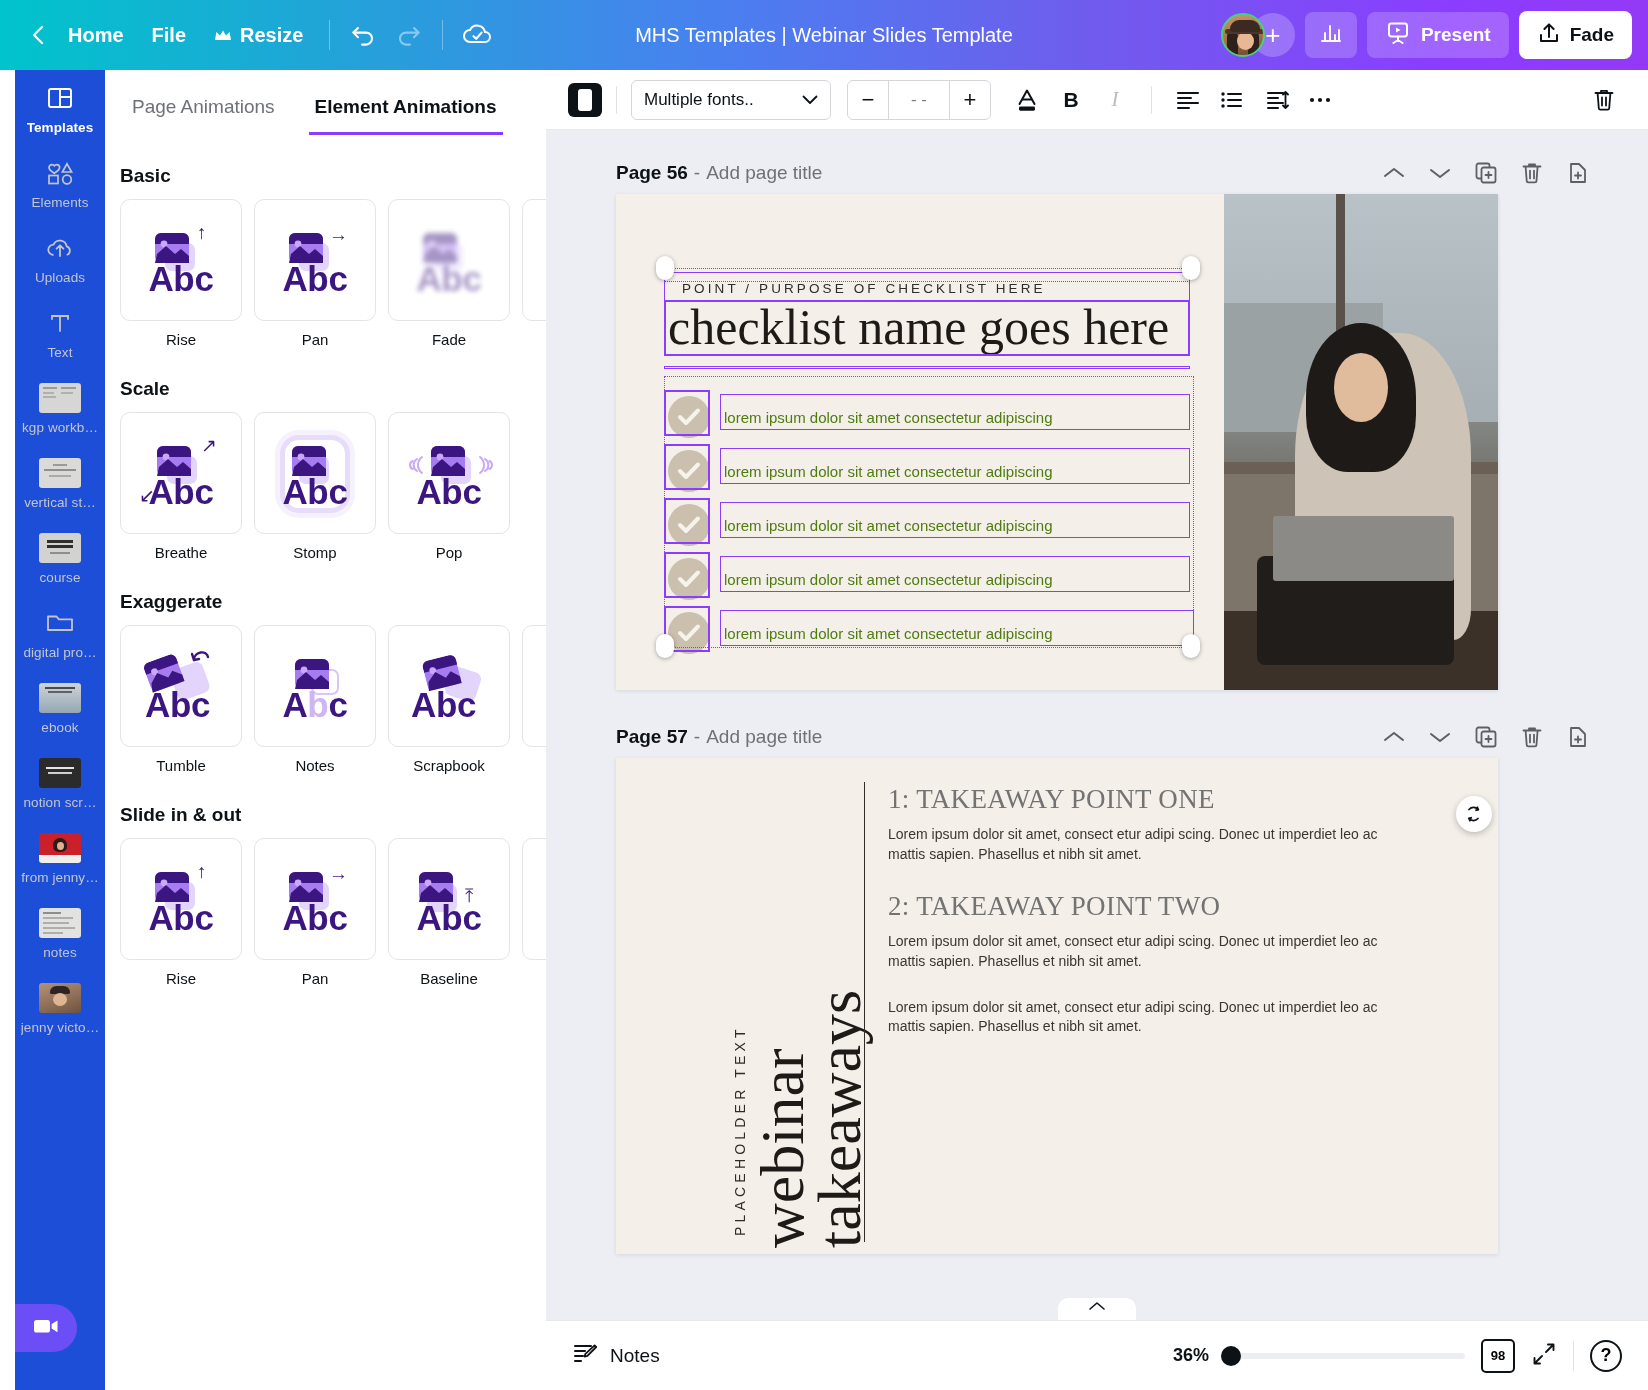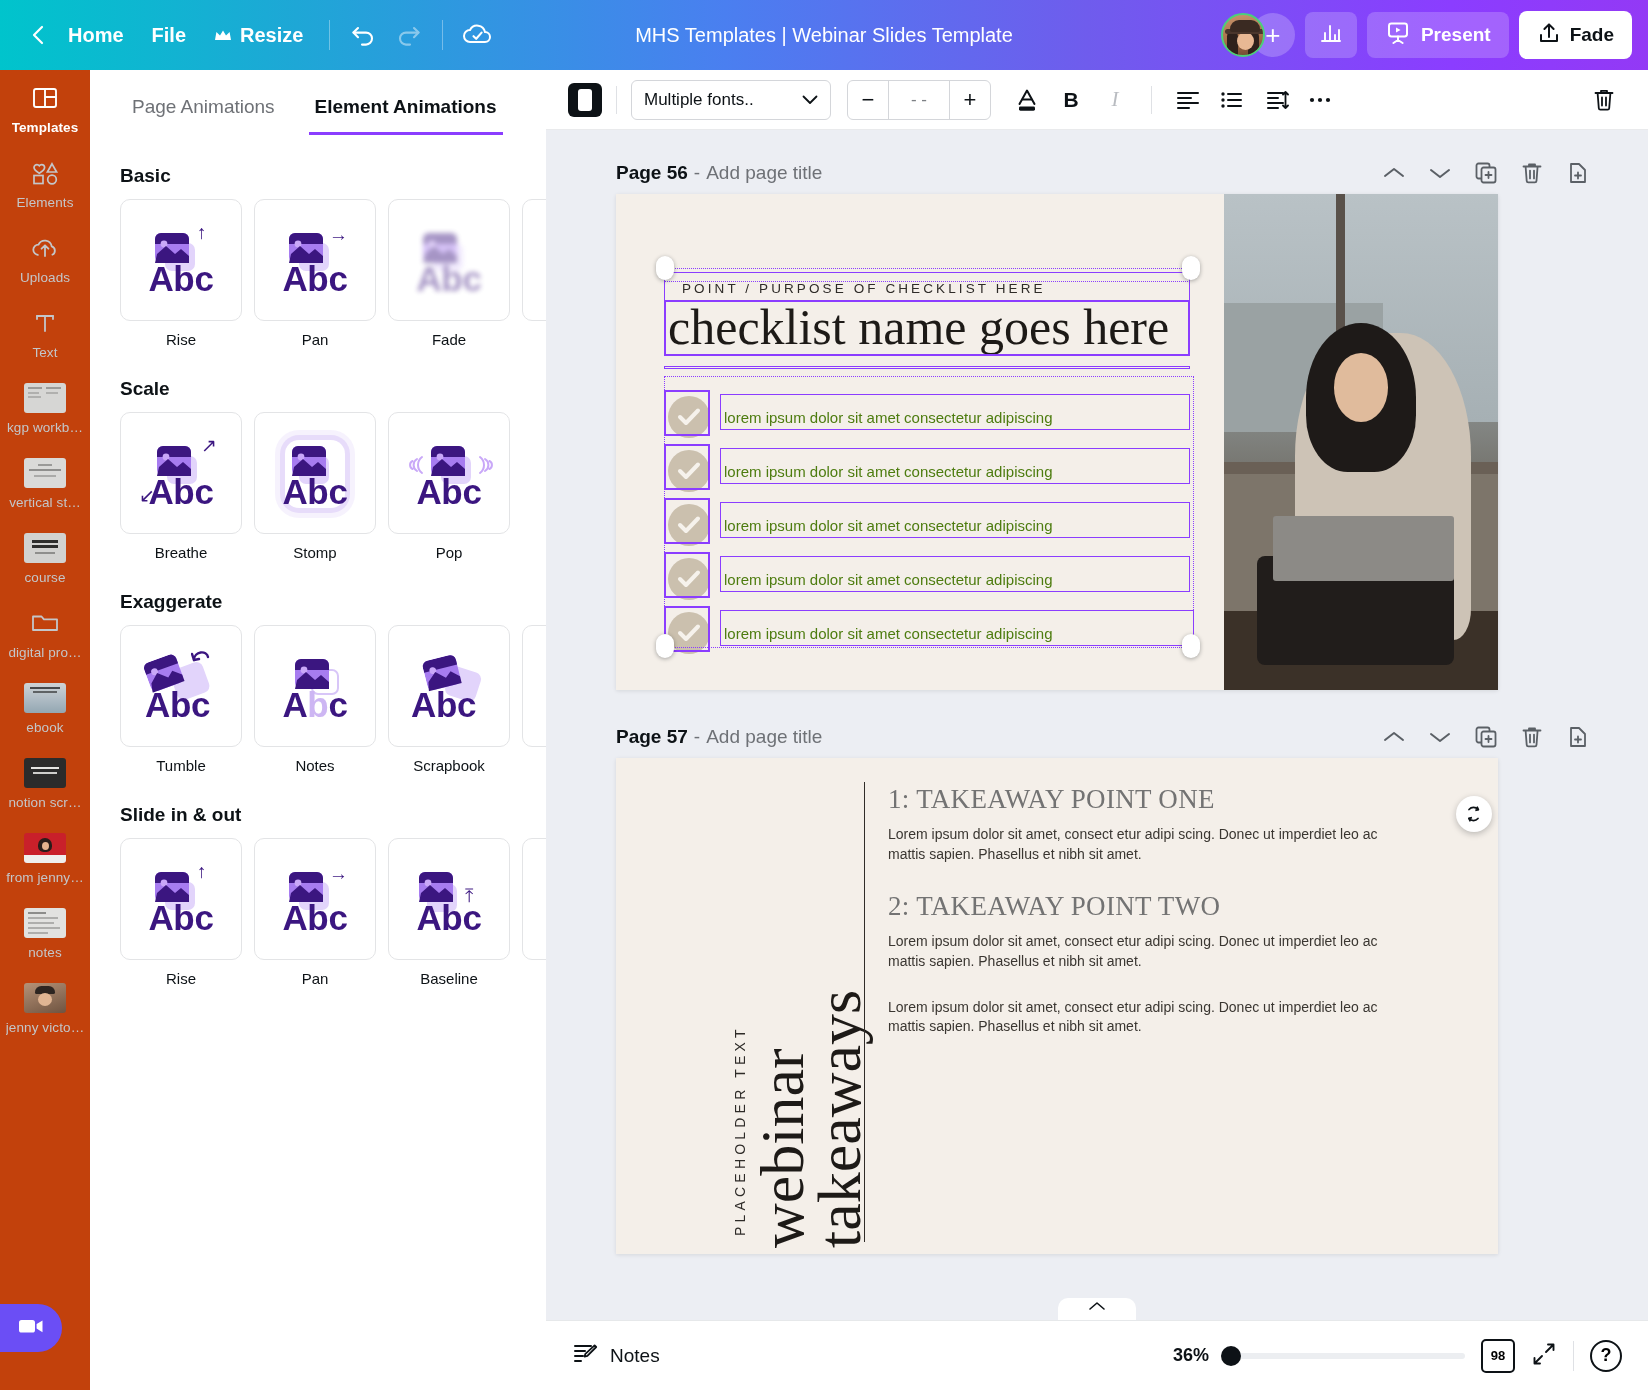--- a/index.html
+++ b/index.html
@@ -62,22 +62,22 @@
     font-size: 19px; font-weight: 700; cursor: pointer;
   }
   .btn-share {
     height: 48px; border-radius: 8px; background: #fff; color: #0d1216;
     display: flex; align-items: center; gap: 9px; padding: 0 18px;
     font-size: 19px; font-weight: 700; cursor: pointer;
   }
 
   
   .rail {
-    position: absolute; top: 70px; left: 0; width: 90px; height: 1320px;
-    background: #c2410c; overflow: hidden; z-index: 30;
+    position: absolute; top: 70px; left: 15px; width: 90px; height: 1320px;
+    background: #1d4ed8; overflow: hidden; z-index: 30;
   }
   .rail-item {
     width: 90px; padding: 13px 2px 10px; display: flex; flex-direction: column;
     align-items: center; gap: 7px; cursor: pointer;
   }
   .rail-ico { height: 30px; display: flex; align-items: center; justify-content: center; }
   .rail-lbl {
     font-size: 13.5px; color: #c4c6c9; letter-spacing:.1px; max-width: 86px;
     white-space: nowrap; overflow: hidden; text-overflow: ellipsis; text-align: center;
   }

